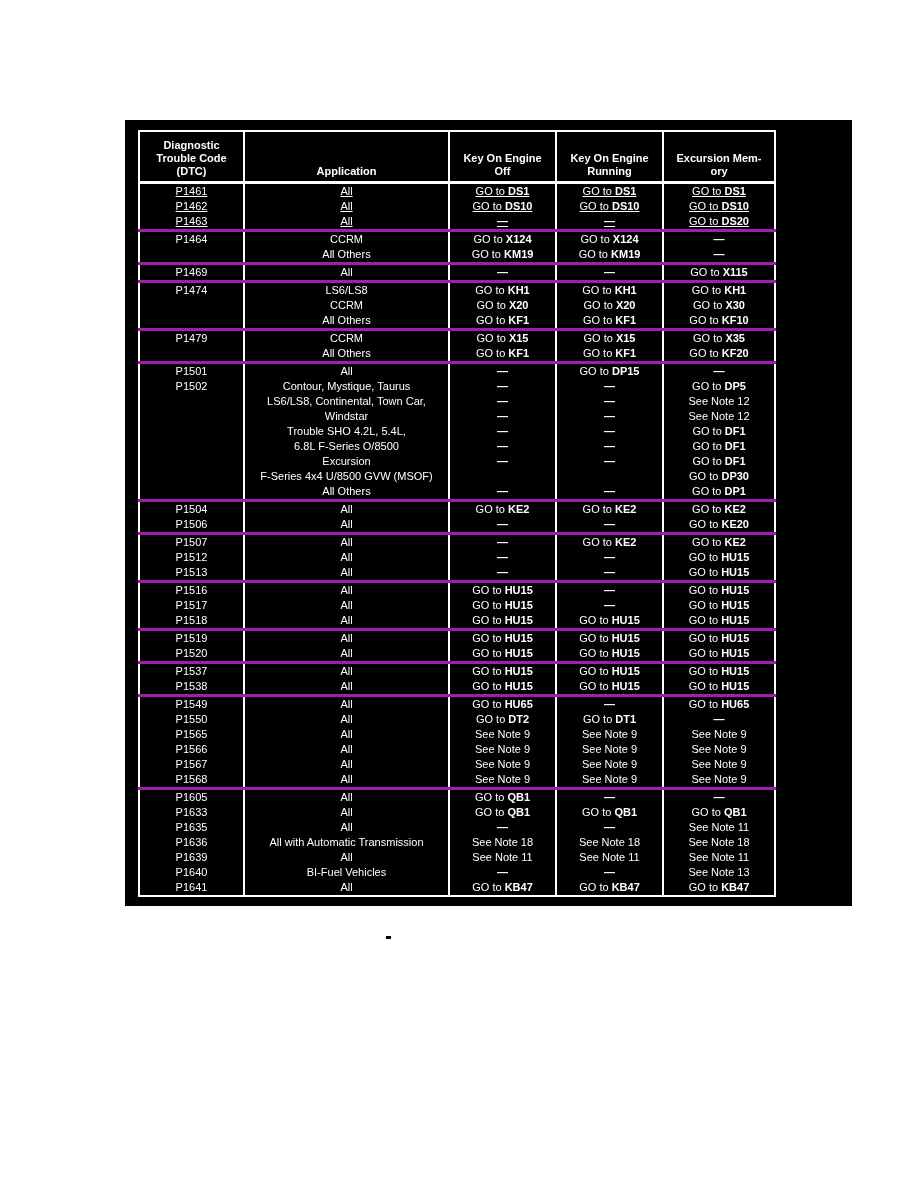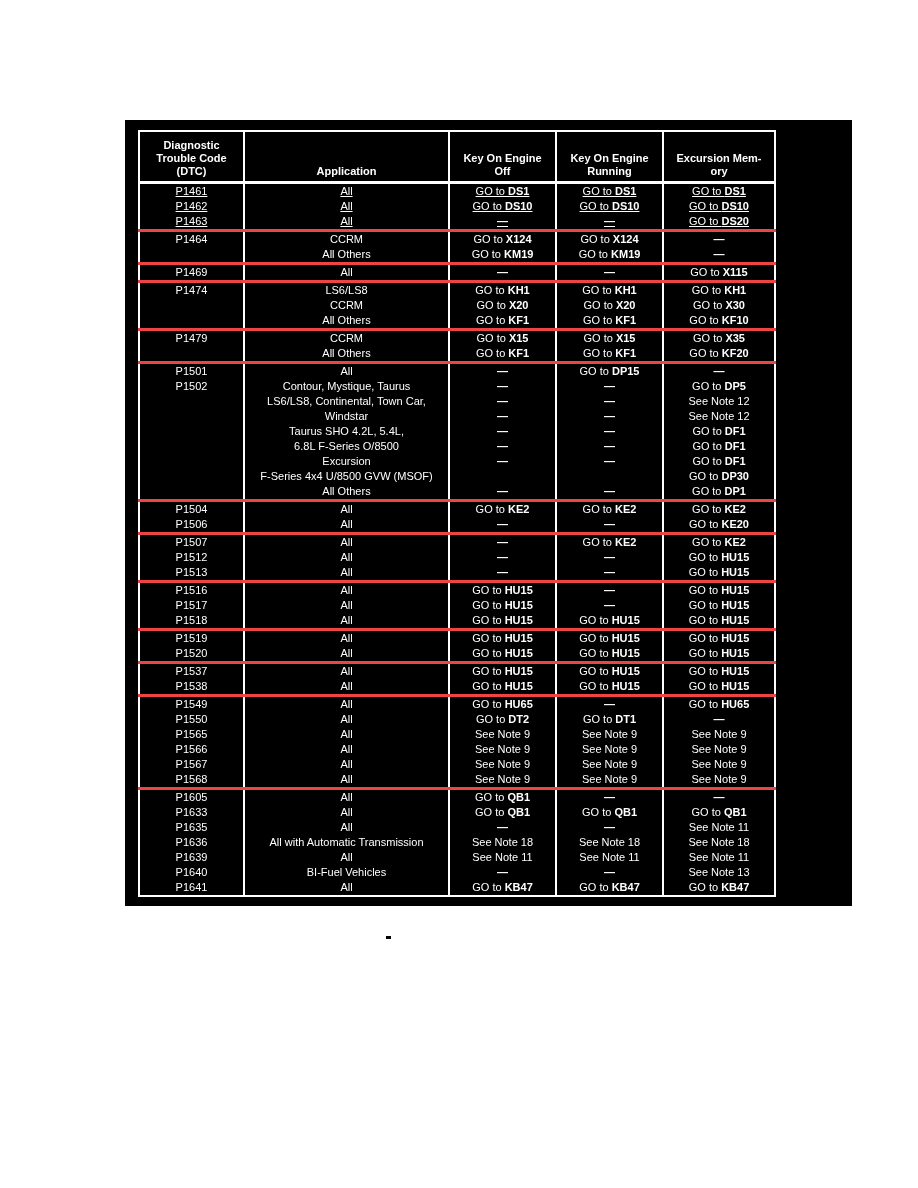--- a/index.html
+++ b/index.html
@@ -45,21 +45,21 @@
   table.dtc thead th {
     font-weight: bold;
     vertical-align: bottom;
     white-space: pre-line;
     line-height: 13px;
     padding: 4px 2px 3px 2px;
     height: 42px;
     border-bottom: 3px solid #ffffff;
   }
   table.dtc tbody {
-    border-top: 3px solid #ef4444;
+    border-top: 3px solid #a21caf;
   }
   table.dtc tbody:first-of-type {
     border-top: none;
     text-decoration: underline;
   }
   table.dtc td {
     height: 15px;
     line-height: 15px;
     white-space: nowrap;
     font-weight: normal;
@@ -213,21 +213,21 @@
           </tr>
           <tr>
             <td></td>
             <td>Windstar</td>
             <td><b>—</b></td>
             <td><b>—</b></td>
             <td>See Note 12</td>
           </tr>
           <tr>
             <td></td>
-            <td>Taurus SHO 4.2L, 5.4L,</td>
+            <td>Trouble SHO 4.2L, 5.4L,</td>
             <td><b>—</b></td>
             <td><b>—</b></td>
             <td>GO to&nbsp;<b>DF1</b></td>
           </tr>
           <tr>
             <td></td>
             <td>6.8L F-Series O/8500</td>
             <td><b>—</b></td>
             <td><b>—</b></td>
             <td>GO to&nbsp;<b>DF1</b></td>

